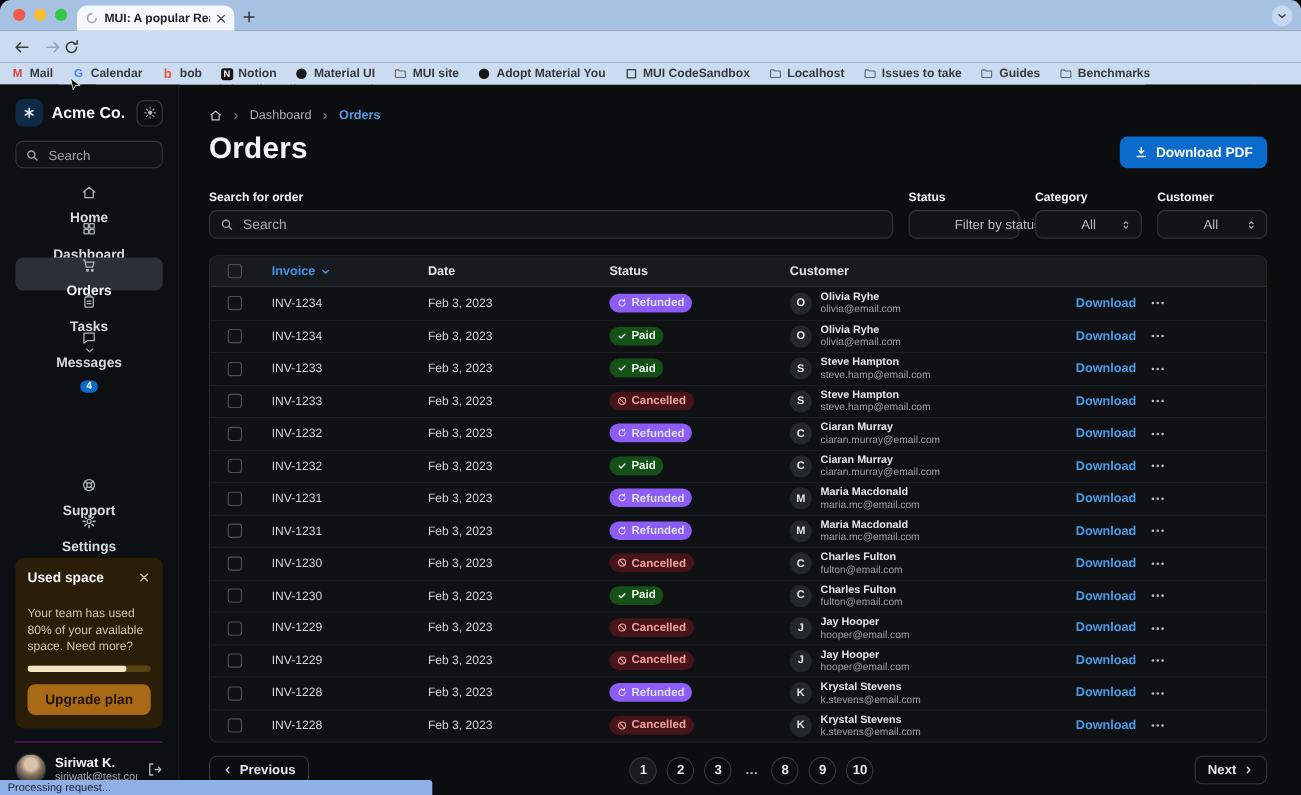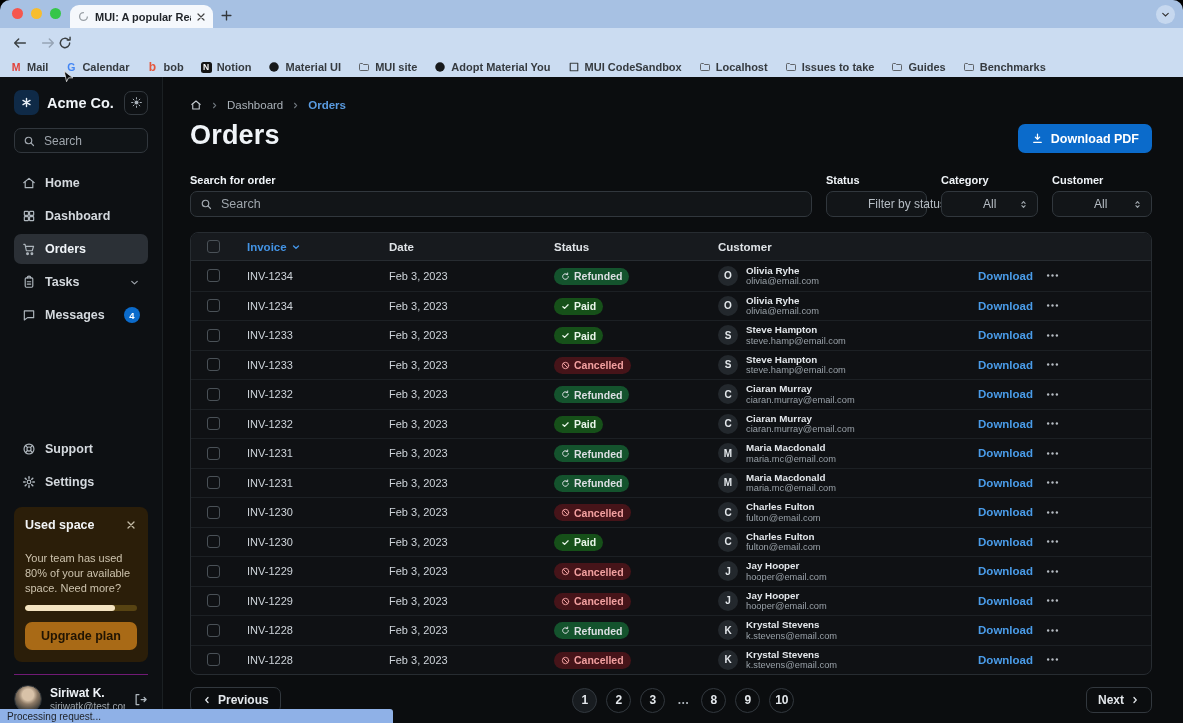--- a/index.html
+++ b/index.html
@@ -53,21 +53,21 @@
   .logo{width:25px;height:25px;border-radius:7px;background:#0f2a47;color:#e8eef5;display:flex;align-items:center;justify-content:center;flex:none;}
   .logo svg{width:13px;height:13px;}
   .brand{flex:1;font-size:14.5px;font-weight:700;color:#f0f4f8;}
   .mode-btn{width:24px;height:24px;border:1px solid #32383e;border-radius:7px;color:#aab2ba;display:flex;align-items:center;justify-content:center;flex:none;}
   .mode-btn svg{width:13px;height:13px;}
   .sb-search{display:flex;align-items:center;gap:7px;height:25px;border:1px solid #31373d;border-radius:7px;background:#101417;padding:0 8px;margin-bottom:15px;}
   .sb-search svg{width:12px;height:12px;color:#9fa6ad;flex:none;}
   .sb-search input{flex:1;min-width:0;border:0;background:transparent;outline:none;color:#dfe3e7;font-size:12px;font-family:inherit;}
   .sb-search input::placeholder{color:#9fa6ad;}
   .nav{display:flex;flex-direction:column;gap:3px;}
-  .nav-item{display:flex;align-items:center;gap:9px;height:30px;padding:0 8px;border-radius:7px;color:#d4d9de;font-size:12.5px;}
+  .nav-item{display:flex;align-items:center;gap:9px;height:30px;padding:0 8px;border-radius:7px;color:#d4d9de;font-size:12.5px;flex-direction:column;}
   .nav-item .nicon{width:14px;height:14px;color:#aeb6bd;flex:none;display:flex;}
   .nav-item .nlabel{flex:1;font-weight:600;}
   .nav-item.selected{background:#2b3036;}
   .nav-item.selected .nlabel{color:#f0f4f8;}
   .nav-item .chev{width:11px;height:11px;color:#9fa6ad;}
   .nav-badge{min-width:16px;height:16px;border-radius:8px;background:#0b6bcb;color:#fff;font-size:9.5px;font-weight:700;display:flex;align-items:center;justify-content:center;padding:0 4px;}
   .sb-spacer{flex:1;}
   .usage-card{background:#2b1e09;border-radius:8px;padding:11px 11px 12px;margin-top:10px;}
   .uc-head{display:flex;align-items:center;margin-bottom:19px;justify-content:center;}
   .uc-title{flex:1;font-size:12.5px;font-weight:700;color:#f2f4f6;}
@@ -114,21 +114,21 @@
   .th{font-size:11.5px;font-weight:700;color:#dfe3e7;padding-left:10px;}
   .th.sorted{color:#4393e4;display:flex;align-items:center;gap:4px;}
   .th.sorted svg{width:10px;height:10px;}
   .t-row{height:29.5px;border-top:1px solid #1c2024;}
   .t-row:first-child{border-top:0;}
   .cbx{width:13px;height:13px;border:1.4px solid #4a5157;border-radius:3px;margin-left:16px;}
   .cell{font-size:11px;color:#ced4da;padding-left:10px;white-space:nowrap;}
   .chip{display:inline-flex;align-items:center;gap:4px;height:17px;border-radius:9px;padding:0 7px;font-size:10.5px;font-weight:700;margin-left:10px;}
   .chip svg{width:9px;height:9px;}
   .chip.paid{background:#165019;color:#e9f6e9;}
-  .chip.refunded{background:#14532d;color:#dcdfe3;}
+  .chip.refunded{background:#8b5cf6;color:#dcdfe3;}
   .chip.cancelled{background:#461419;color:#f2a0a0;}
   .cust{display:flex;align-items:center;gap:8px;padding-left:10px;min-width:0;}
   .cust-av{width:20px;height:20px;border-radius:50%;background:#23282d;color:#e3e7eb;font-size:10px;font-weight:600;display:flex;align-items:center;justify-content:center;flex:none;}
   .cust-meta{min-width:0;line-height:1.15;}
   .cust-name{font-size:9.8px;color:#e3e7eb;font-weight:600;white-space:nowrap;}
   .cust-mail{font-size:9.3px;color:#99a1a8;white-space:nowrap;}
   .dl-link{font-size:11.5px;font-weight:700;color:#4a9ce9;text-align:right;padding-right:0;}
   .rowmenu{padding-left:12px;color:#b6bcc2;}
   .rowmenu svg{width:15px;height:15px;}
 

